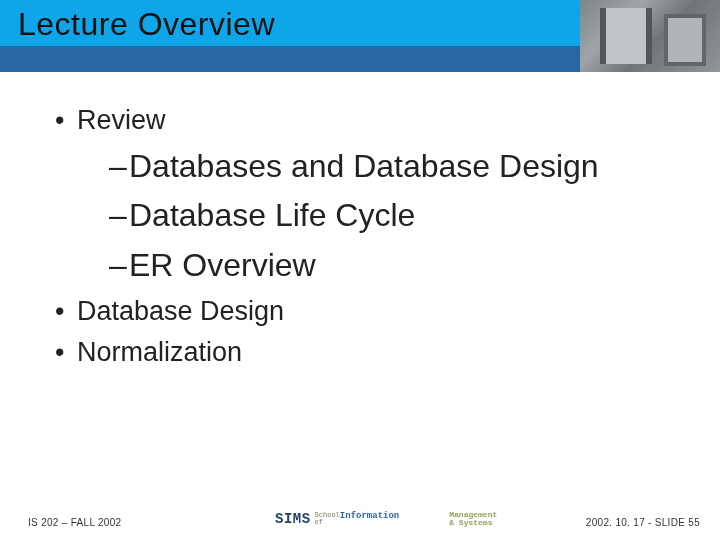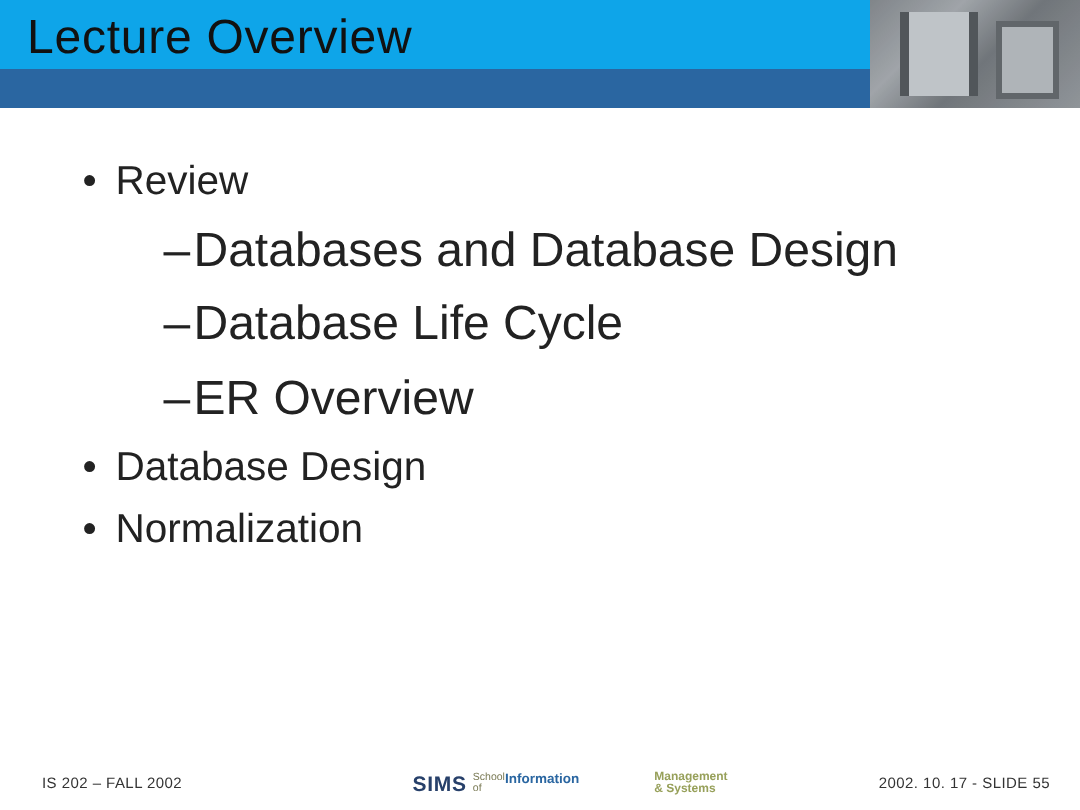--- a/index.html
+++ b/index.html
@@ -14,21 +14,21 @@
   .title-text { font-size: 32px; color: #111; font-weight: 400; letter-spacing: 0.5px; }
   .band { position: absolute; top: 46px; left: 0; right: 140px; height: 26px; background: #2a66a1; }
   .content { padding: 28px 40px 0 40px; color: #222; margin-left: 15px; }
   .lvl1 { font-size: 27px; line-height: 1.55; margin-left: 0; }
   .lvl1 .bullet { display:inline-block; width: 22px; }
   .lvl2 { font-size: 32px; line-height: 1.55; margin-left: 54px; }
   .lvl2 .dash { display:inline-block; width: 20px; }
   .footer { position: absolute; bottom: 10px; left: 0; right: 0; height: 24px; }
   .foot-left { position: absolute; left: 28px; bottom: 2px; font-size: 10px; color: #333; letter-spacing: 0.3px; }
   .foot-right { position: absolute; right: 20px; bottom: 2px; font-size: 10px; color: #333; letter-spacing: 0.3px; }
-  .foot-logo { position: absolute; left: 50%; transform: translateX(-50%); bottom: 0; width: 170px; height: 22px; display: flex; align-items: flex-end; gap: 4px; }
+  .foot-logo { position: absolute; left: 50%; transform: translateX(-50%); bottom: 0; width: 170px; height: 22px; display: flex; align-items: center; gap: 4px; font-family: Liberation Mono, monospace; }
   .logo-mark { font-weight: 700; font-size: 14px; color: #27406a; letter-spacing: 0.5px; }
   .logo-sub { display:flex; flex-direction:row; line-height:1; }
   .logo-sub .l1 { font-size: 7px; color:#7a7a55; }
   .logo-sub .l2 { font-size: 9px; color:#2a66a1; font-weight:700; }
   .logo-sub .l3 { font-size: 8px; color:#97a05a; font-weight:700; margin-left:10px; margin-top:-1px;padding-left:40px; }
 </style>
 </head>
 <body>
 
 <div class="slide">

